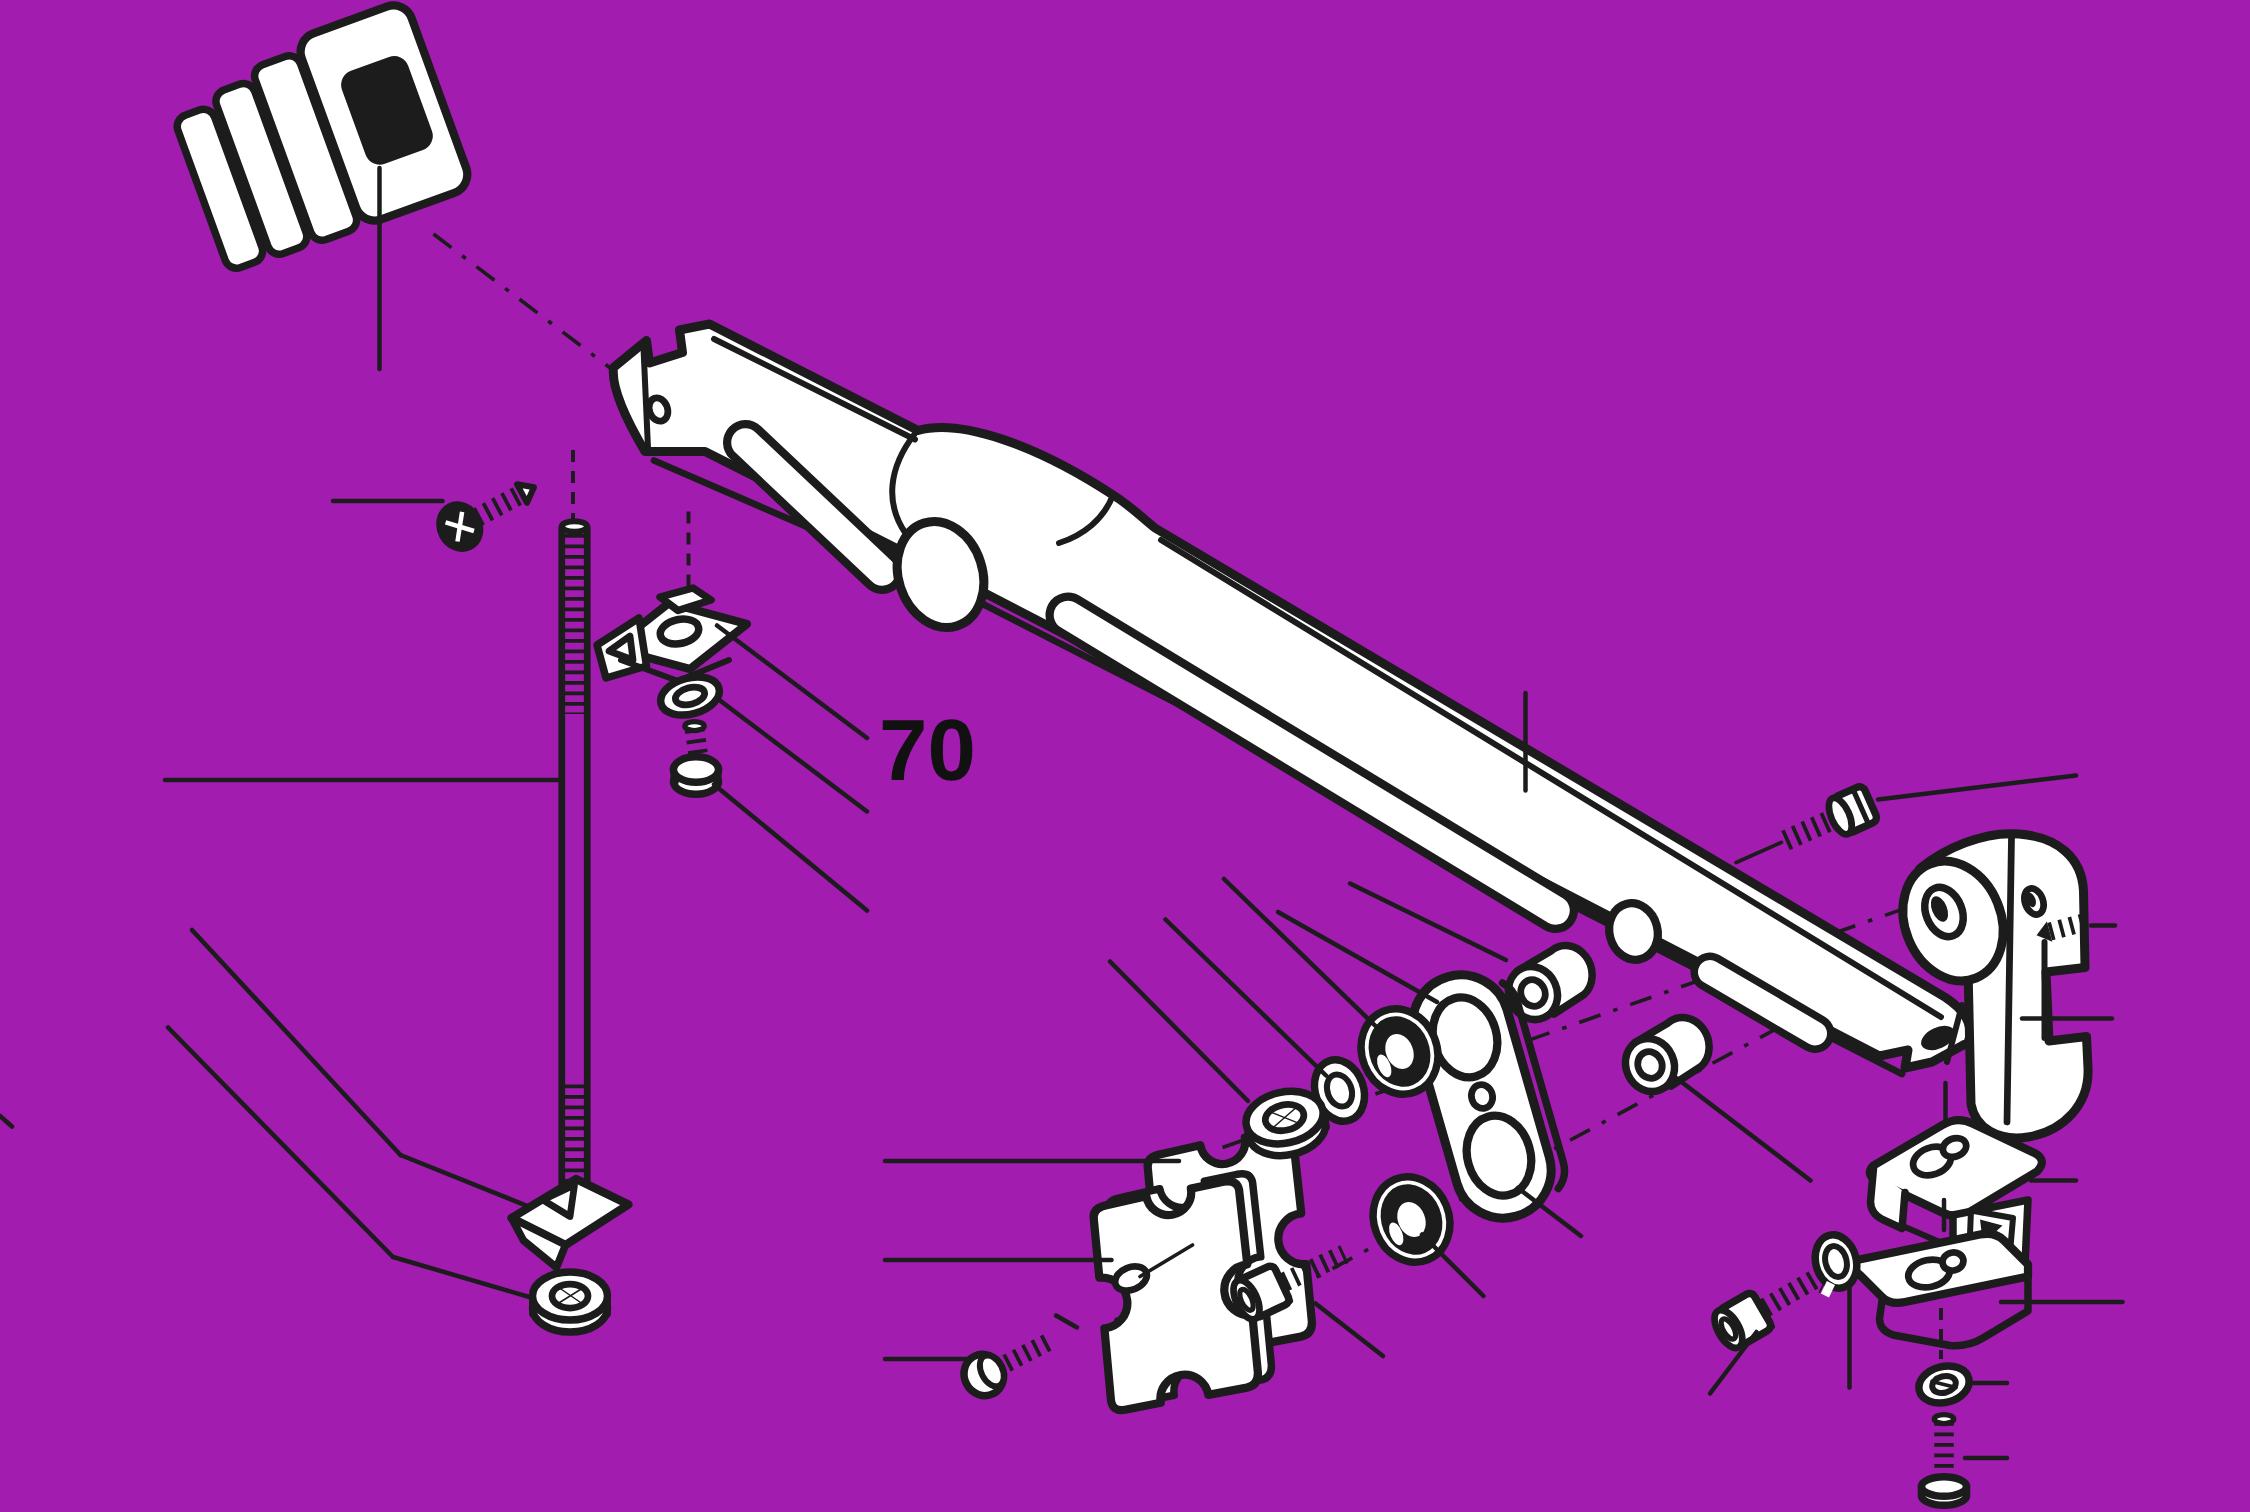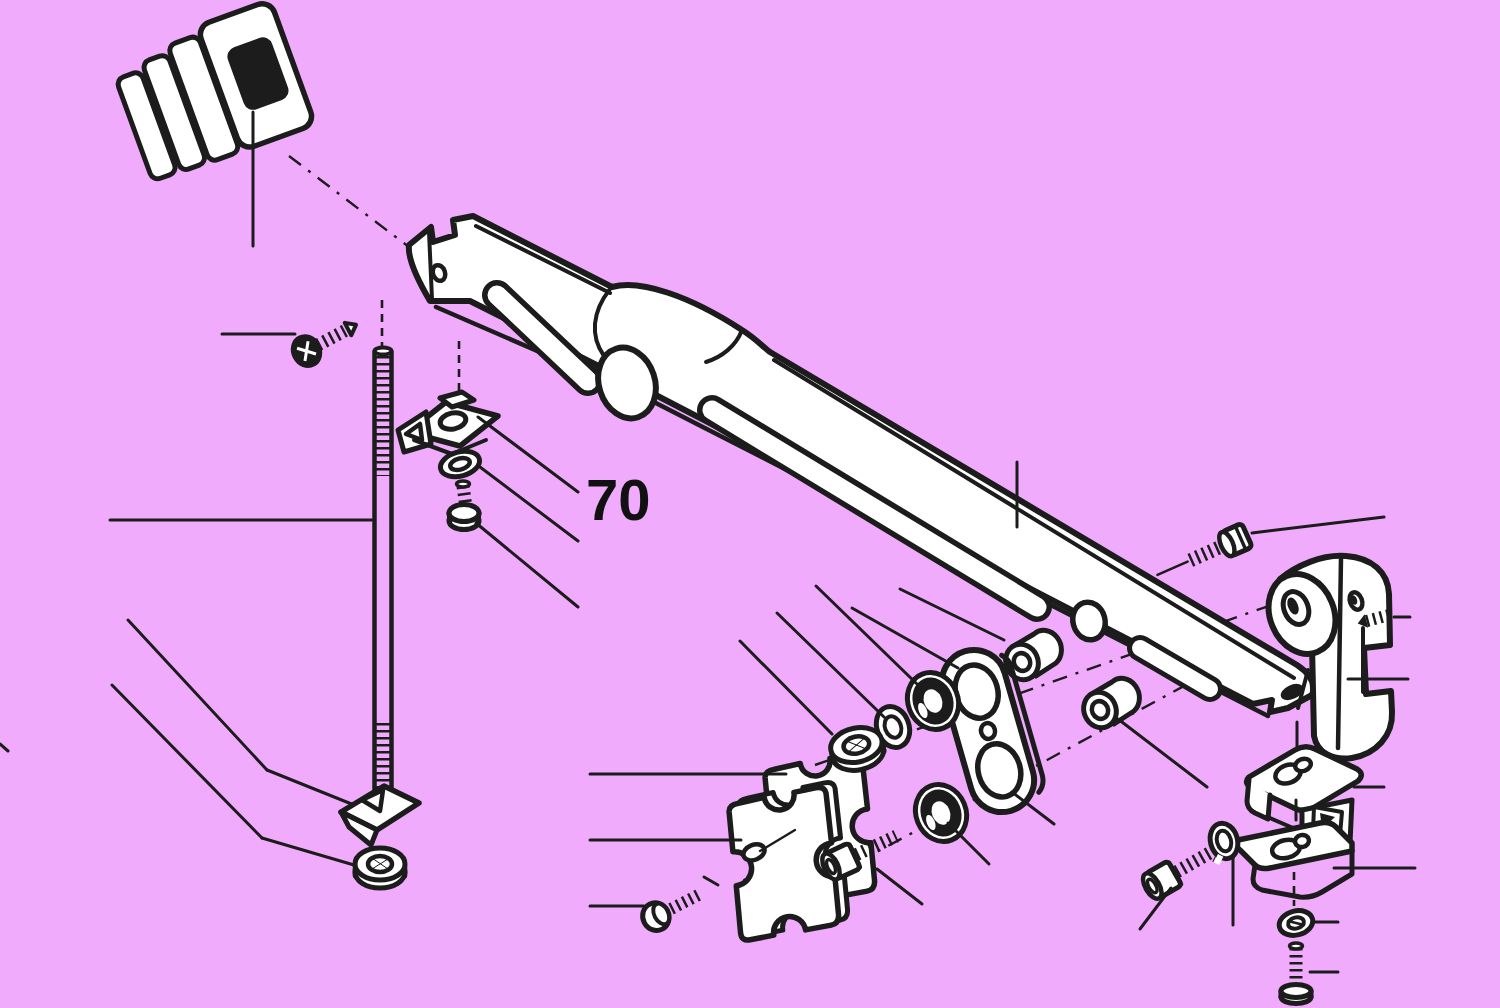--- a/index.html
+++ b/index.html
@@ -1,16 +1,16 @@
 <!DOCTYPE html>
 <html><head>
 <meta charset="utf-8">
 <style>
   html,body { margin:0; padding:0; background:#ffffff; }
-  .stage { position:relative; width:1500px; height:1008px; background:#f0abfc; overflow:hidden; }
+  .stage { position:relative; width:1500px; height:1008px; background:#a21caf; overflow:hidden; }
   svg { display:block; }
   
   .ln  { stroke:#1c1c1c; fill:none; stroke-linecap:round; stroke-linejoin:round; }
   .o6  { stroke-width:6; }
   .o55 { stroke-width:5.5; }
   .o5  { stroke-width:5; }
   .o45 { stroke-width:4.5; }
   .o4  { stroke-width:4; }
   .o35 { stroke-width:3.5; }
   .fw  { fill:#ffffff; }

